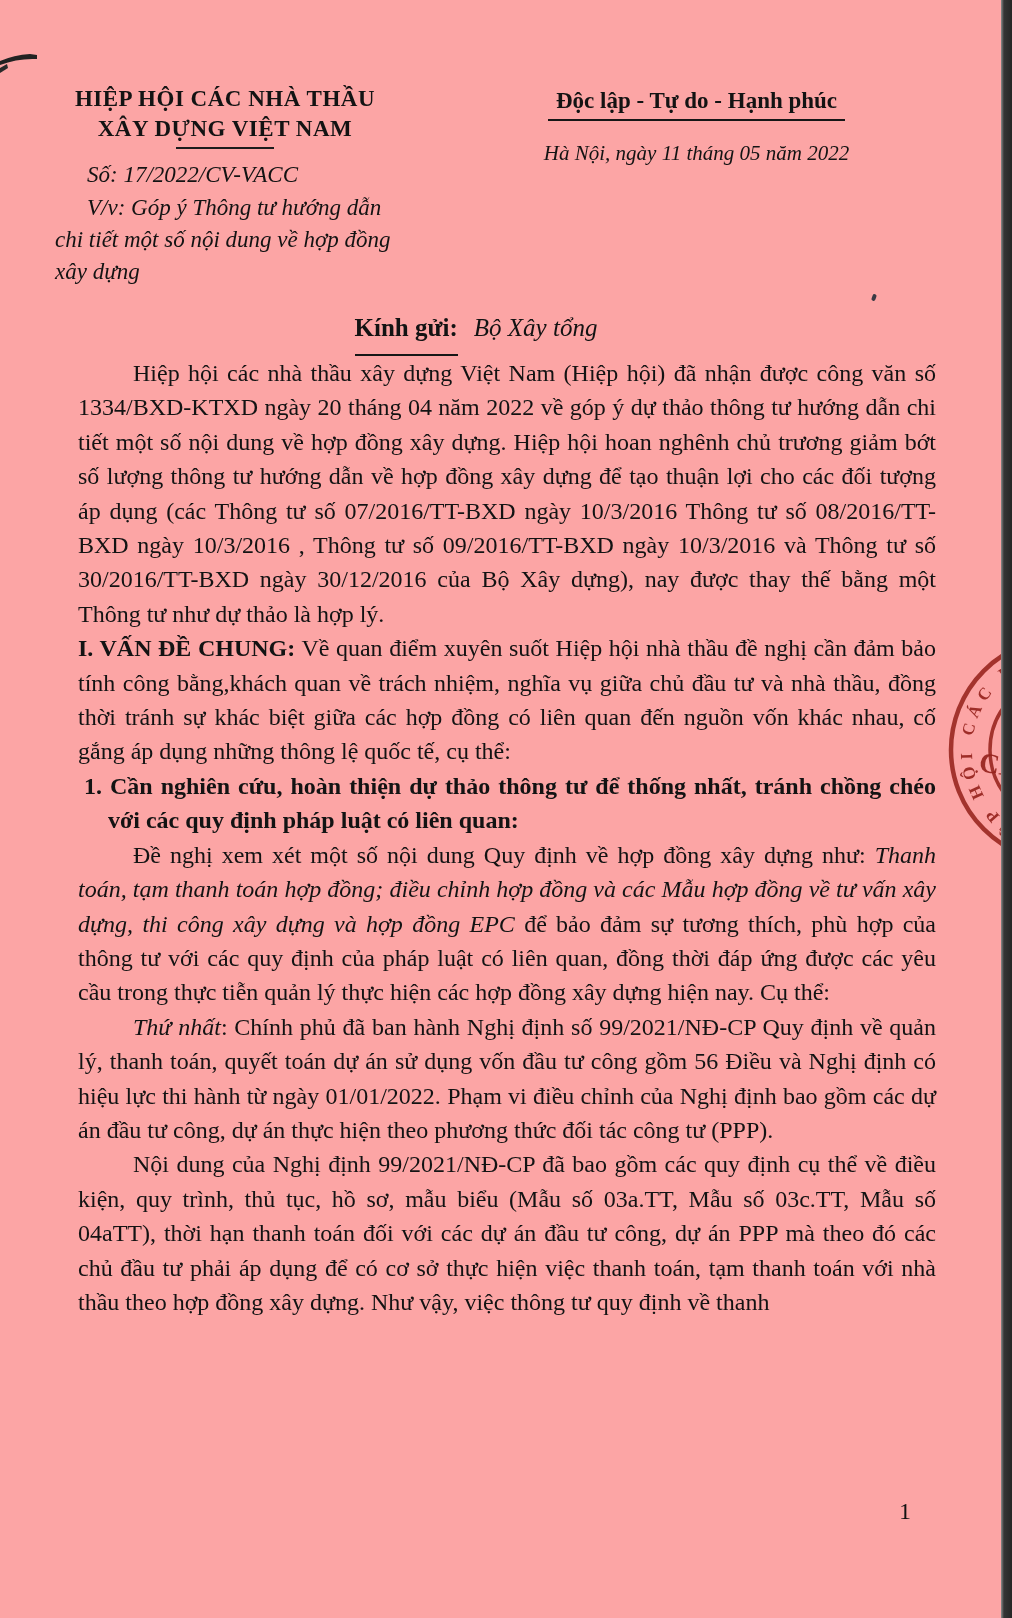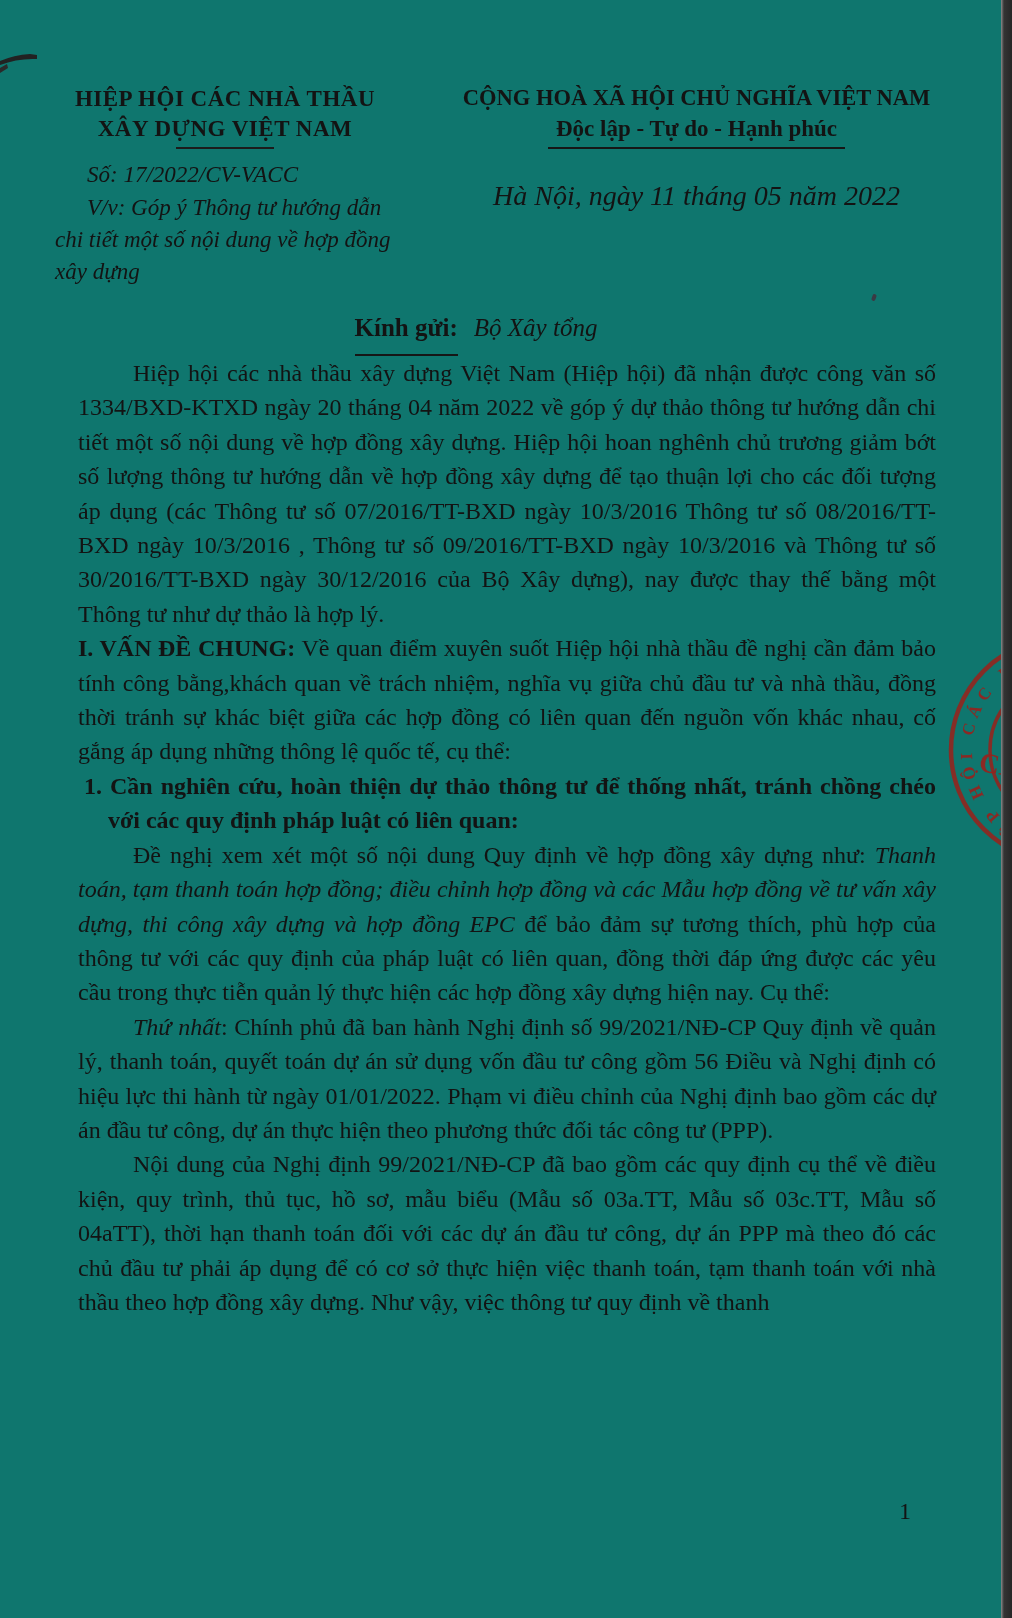--- a/index.html
+++ b/index.html
@@ -1,20 +1,20 @@
 <!DOCTYPE html>
 <html><head>
 <meta charset="utf-8">
 <style>
   html,body { margin:0; padding:0; background:#888; }
   .page {
     position:relative;
     width:1012px; height:1618px;
     margin:0 auto;
-    background:#0f766e;
+    background:#fca5a5;
     font-family:"Liberation Serif","DejaVu Serif",serif;
     color:#131313;
     overflow:hidden;
   }
   
   .edge-strip {
     position:absolute; top:0; right:0; width:11px; height:100%;
     background:linear-gradient(to right,#8a8a8a 0px,#343434 3px,#262626 11px);
     z-index:5;
   }
@@ -28,21 +28,21 @@
   .h-right { flex:1; text-align:center; padding-left:26px; }
 
   .org-line { font-weight:bold; font-size:23px; line-height:30px; letter-spacing:0.5px; }
   .org-underline { width:98px; height:0; border-bottom:2.5px solid #1c1c1c; margin:3px auto 10px; }
   .doc-number { font-style:italic; font-size:23px; text-align:left; text-indent:32px; margin:2px 0 0; line-height:31px; }
   .subject { font-style:italic; font-size:23px; text-align:left; text-indent:32px; margin:2px 0 0; line-height:32px; }
 
   .motto-1 { font-weight:bold; font-size:22.5px; line-height:28px; }
   .motto-2 { display:inline-block; font-weight:bold; font-size:23px; line-height:30px;
              border-bottom:2.5px solid #161616; padding:0 8px 3px; margin-top:2px; }
-  .date-line { font-style:italic; font-size:28px; margin-top:31px; }
+  .date-line { font-style:italic; font-size:21px; margin-top:20px; }
 
   .greeting { text-align:center; margin:26px 60px 0 0; font-size:25px; }
   .greeting-label { font-weight:bold; border-bottom:2.5px solid #161616; padding-bottom:13px; }
   .greeting-recipient { font-style:italic; margin-left:16px; }
 
   .body-text {
     margin:14px 76px 0 78px;
     font-size:24px; line-height:34.4px;
     text-align:justify;
   }
@@ -70,21 +70,20 @@
 
   <div class="header">
     <div class="h-left">
       <div class="org-line">HIỆP HỘI CÁC NHÀ THẦU</div>
       <div class="org-line">XÂY DỰNG VIỆT NAM</div>
       <div class="org-underline"></div>
       <p class="doc-number">Số: 17/2022/CV-VACC</p>
       <p class="subject">V/v: Góp ý Thông tư hướng dẫn chi tiết một số nội dung về hợp đồng xây dựng</p>
     </div>
     <div class="h-right">
-      <div class="motto-1">CỘNG HOÀ XÃ HỘI CHỦ NGHĨA VIỆT NAM</div>
       <div><span class="motto-2">Độc lập - Tự do - Hạnh phúc</span></div>
       <div class="date-line">Hà Nội, ngày 11 tháng 05  năm 2022</div>
     </div>
   </div>
 
   <div class="greeting">
     <span class="greeting-label">Kính gửi:</span><span class="greeting-recipient">Bộ Xây tổng</span>
   </div>
 
   <div class="body-text">

